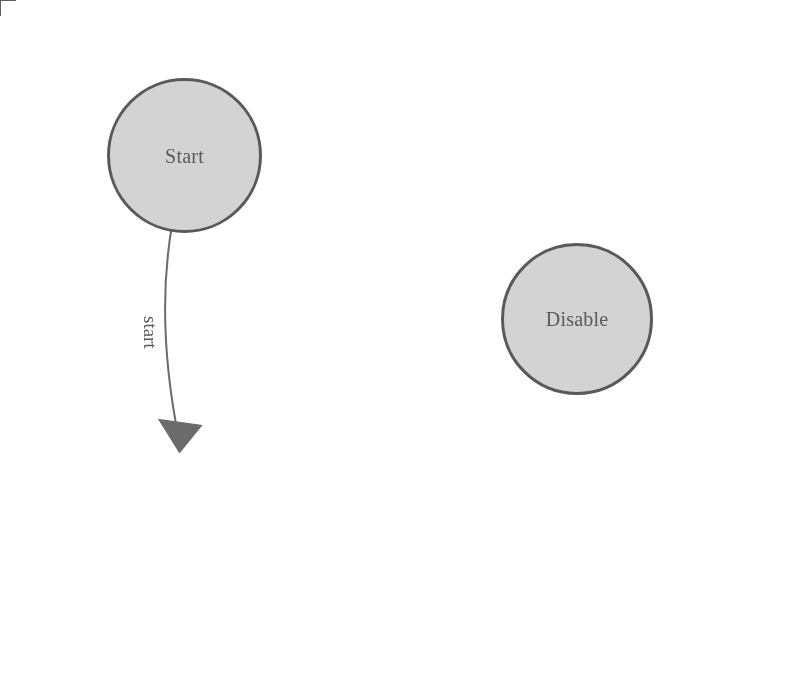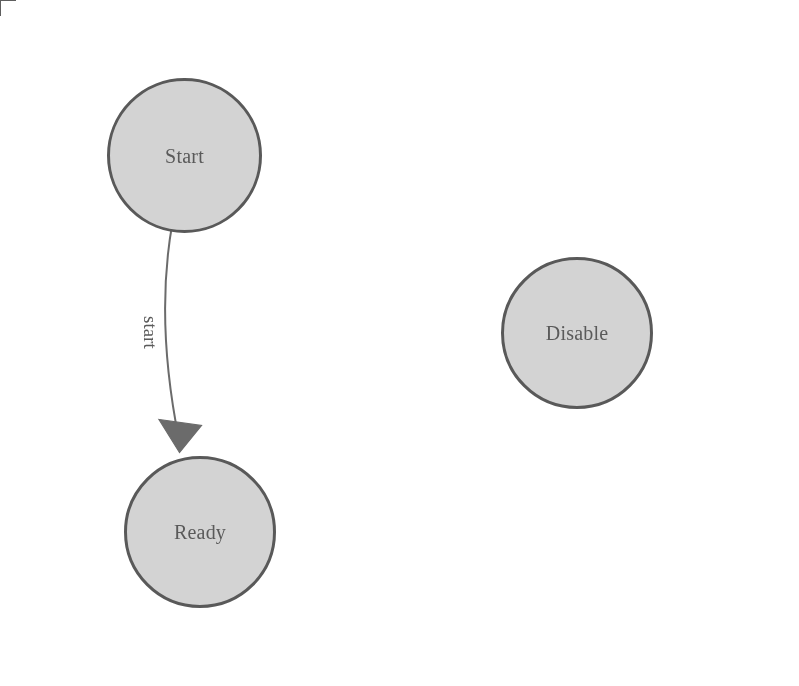--- a/index.html
+++ b/index.html
@@ -76,21 +76,18 @@
       <path d="M 179.5 452.5 L 159 419.5 L 201.5 425.5 Z" fill="#6b6b6b" stroke="#6b6b6b" stroke-width="1.2"></path>
     </g>
   </svg>
 
   <div class="edge-label" style="left:160px; top:316px;">start</div>
 
   <div class="node" style="left:107px; top:78px; width:155px; height:155px;">
     <span class="node-label">Start</span>
   </div>
 
-  <div class="node" style="left:124px; top:456px; width:152px; height:152px;">
-    <span class="node-label">Ready</span>
-  </div>
 
-  <div class="node" style="left:501px; top:257px; width:152px; height:152px;">
+  <div class="node" style="left:501px; top:243px; width:152px; height:152px;">
     <span class="node-label">Disable</span>
   </div>
 
 </div>
 
 </body></html>

